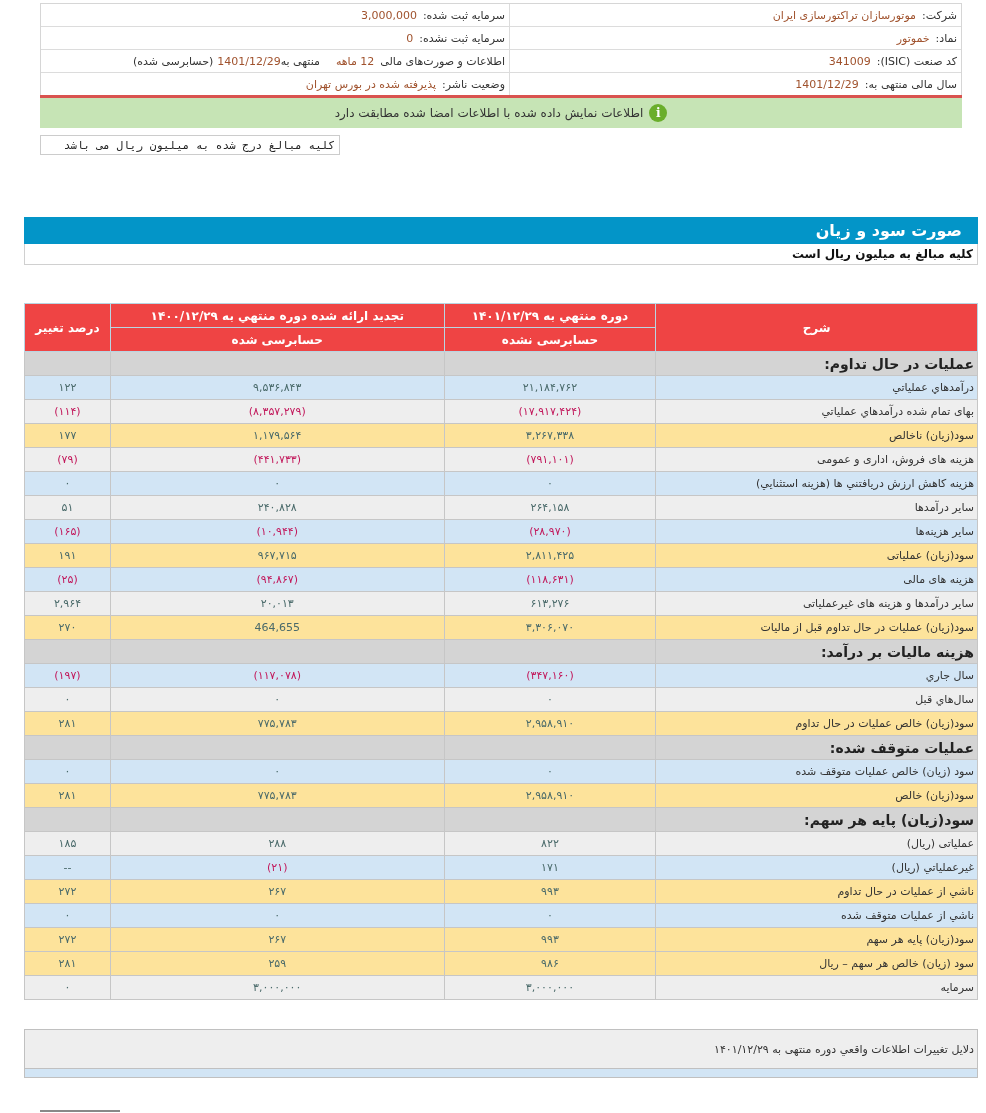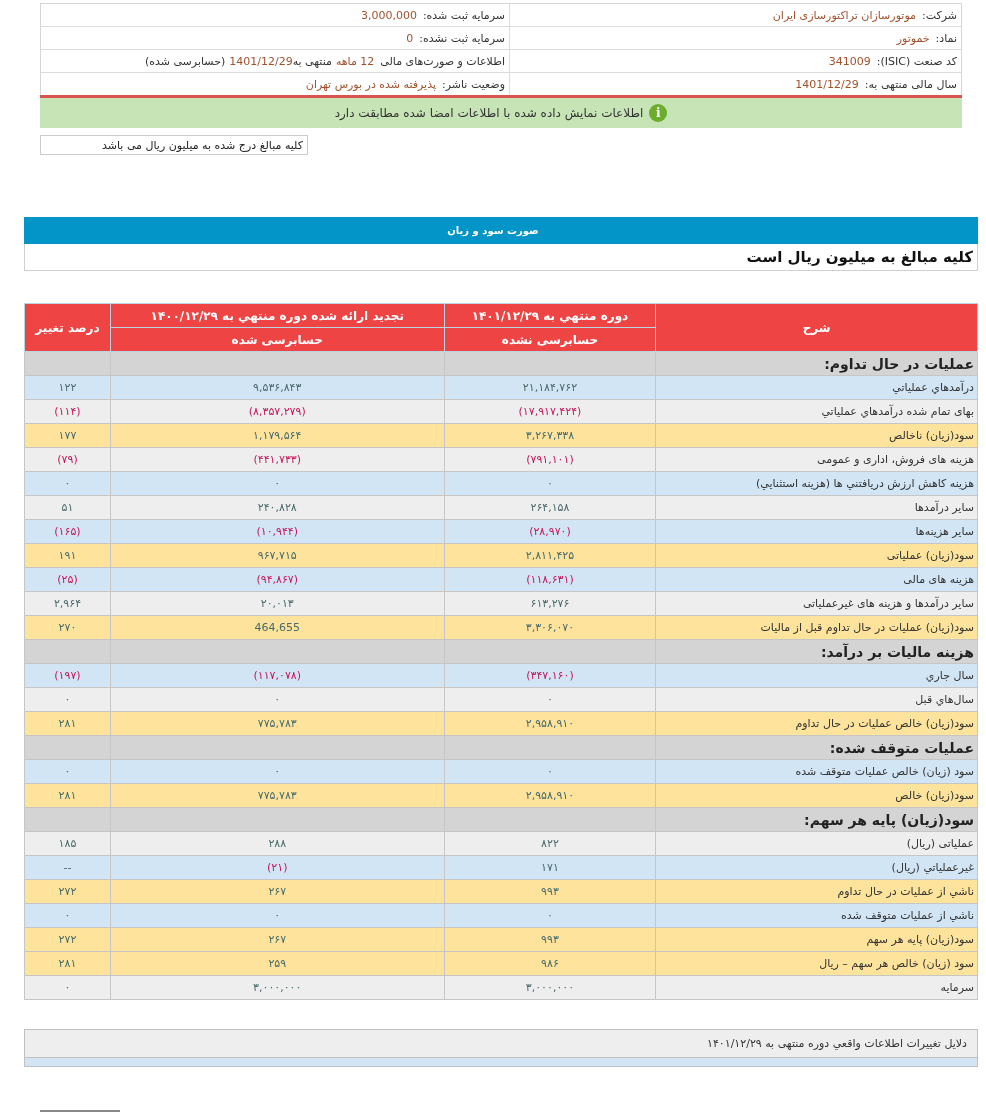--- a/index.html
+++ b/index.html
@@ -11,46 +11,46 @@
   .info-row { display: flex; height: 23px; border-bottom: 1px solid #dcdcdc; }
   .info-row:last-child { border-bottom: none; }
   .info-cell { flex: 0 0 50%; display: flex; align-items: center; padding-right: 4px; font-size: 11px; color: #333; }
   .info-cell.right { border-left: 1px solid #dcdcdc; width: 452px; flex: 0 0 452px; }
   .info-cell.left { flex: 1; }
   .info-cell .lbl { margin-left: 6px; }
   .info-cell .val { color: #a0522d; font-size: 11px; }
   .red-bar { position: absolute; left: 40px; top: 95px; width: 922px; height: 3px; background: #d9534f; }
   .ok-bar { position: absolute; left: 40px; top: 98px; width: 922px; height: 30px; background: #c6e4b5; display: flex; align-items: center; justify-content: center; gap: 6px; font-size: 12px; color: #333; }
   .ok-icon { width: 18px; height: 18px; border-radius: 50%; background: #6aae2b; color: #fff; font-weight: bold; font-size: 12px; display: flex; align-items: center; justify-content: center; font-family: "DejaVu Serif", serif; }
-  .unit-box { position: absolute; left: 40px; top: 135px; width: 268px; height: 20px; border: 1px solid #ccc; display: flex; align-items: center; padding-right: 4px; font-size: 11px; color: #222; }
-
-  
-  .sec-head { position: absolute; left: 24px; top: 217px; width: 954px; height: 27px; background: #0395c8; color: #fff; font-weight: bold; font-size: 10px; display: flex; align-items: center; padding-right: 16px; justify-content: center; }
-  .sec-sub { position: absolute; left: 24px; top: 244px; width: 954px; height: 27px; border: 1px solid #d0d0d0; border-top: none; display: flex; align-items: center; padding-right: 4px; font-weight: bold; font-size: 15px; color: #111; }
+  .unit-box { position: absolute; left: 40px; top: 135px; width: 300px; height: 20px; border: 1px solid #ccc; display: flex; align-items: center; padding-right: 4px; font-size: 11px; color: #222; font-family: Liberation Mono, monospace; }
+
+  
+  .sec-head { position: absolute; left: 24px; top: 217px; width: 954px; height: 27px; background: #0395c8; color: #fff; font-weight: bold; font-size: 16px; display: flex; align-items: center; padding-right: 16px; }
+  .sec-sub { position: absolute; left: 24px; top: 244px; width: 954px; height: 21px; border: 1px solid #d0d0d0; border-top: none; display: flex; align-items: center; padding-right: 4px; font-weight: bold; font-size: 12px; color: #111; }
 
   
   .tbl { position: absolute; left: 24px; top: 303px; width: 954px; border-collapse: collapse; direction: rtl; }
   .tbl th { background: #ef4444; color: #fff; font-weight: bold; font-size: 12px; height: 24px; border: 1px solid #b9d5e2; }
   .tbl td { height: 24px; border: 1px solid #c6c6c6; font-size: 11px; }
   .tbl td.desc { text-align: right; padding-right: 3px; color: #333; }
   .tbl td.num { text-align: center; color: #4a6a6a; }
   .tbl td.neg { color: #c2185b; }
   .c-desc { width: 322px; }
   .c-cur { width: 212px; }
   .c-prev { width: 334px; }
   .c-pct { width: 86px; margin-left: 20px; }
   tr.sec td { background: #d4d4d4; }
   tr.sec td.desc { font-weight: bold; color: #222; font-size: 14px; }
   tr.blue td { background: #d2e5f5; }
   tr.gray td { background: #eeeeee; }
   tr.gold td { background: #fde39b; }
 
   
   .reasons { position: absolute; left: 24px; top: 1029px; width: 954px; border: 1px solid #c0c0c0; }
-  .reason-title { height: 28px; background: #eeeeee; display: flex; align-items: center; padding-right: 10px; font-size: 11px; color: #333; border-bottom: 1px solid #c0c0c0; }
+  .reason-title { height: 39px; background: #eeeeee; display: flex; align-items: center; padding-right: 3px; font-size: 11px; color: #333; border-bottom: 1px solid #c0c0c0; }
   .reason-body { height: 8px; background: #d2e5f5; border-bottom: 1px solid #c0c0c0; }
   .reason-block:last-child .reason-body { border-bottom: none; }
   .bottom-line { position: absolute; left: 40px; top: 1110px; width: 80px; height: 2px; background: #888; }
 
   
   .wm { position: absolute; left: 270px; top: 540px; transform: rotate(-58deg); transform-origin: center; font-size: 88px; font-weight: bold; color: rgba(120,120,120,0.16); font-family: "DejaVu Sans", sans-serif; direction: ltr; white-space: nowrap; pointer-events: none; }
 </style>
 </head>
 <body>
 
@@ -75,21 +75,21 @@
       <span class="val">0</span>
     </div>
   </div>
   <div class="info-row">
     <div class="info-cell right">
       <span class="lbl">کد صنعت (ISIC):</span>
       <span class="val">341009</span>
     </div>
     <div class="info-cell left">
       <span class="lbl">اطلاعات و صورت‌های مالی</span>
-      <span class="val" style="margin-left:4px">12 ماهه</span>
+      <span class="val" style="margin-left:16px">12 ماهه</span>
       <span style="margin-left:0">منتهی به</span>
       <span class="val" style="margin-left:4px">1401/12/29</span>
       <span>(حسابرسی شده)</span>
     </div>
   </div>
   <div class="info-row">
     <div class="info-cell right">
       <span class="lbl">سال مالی منتهی به:</span>
       <span class="val">1401/12/29</span>
     </div>

